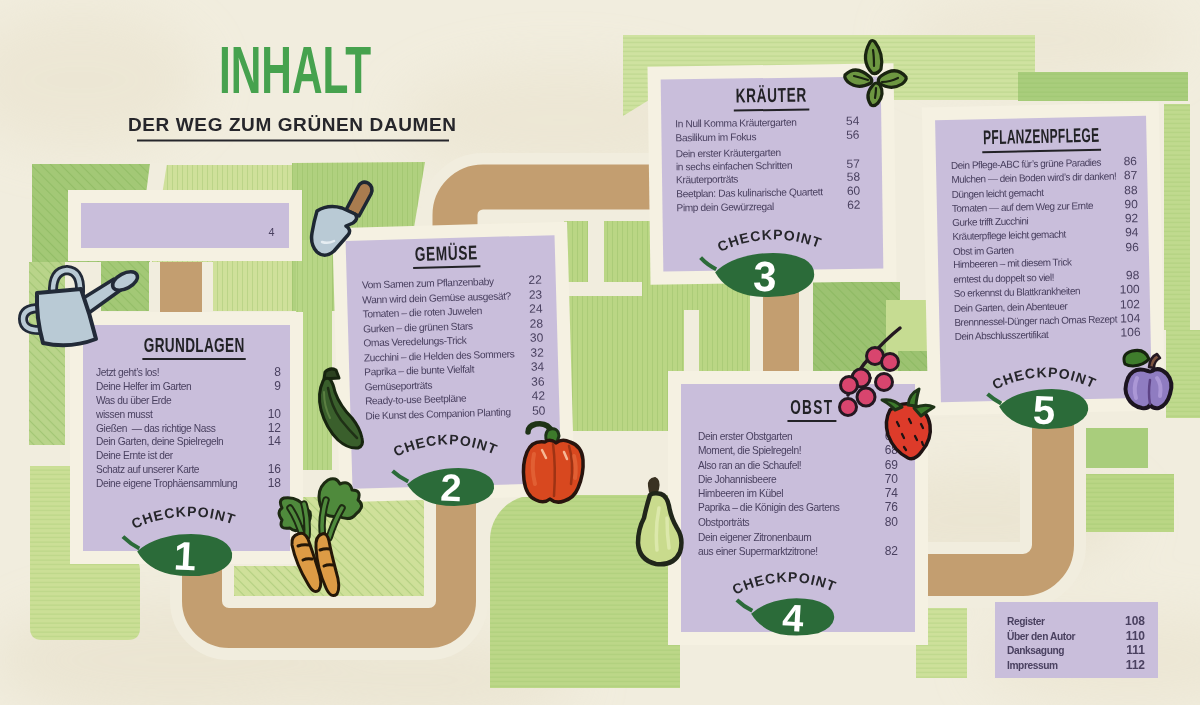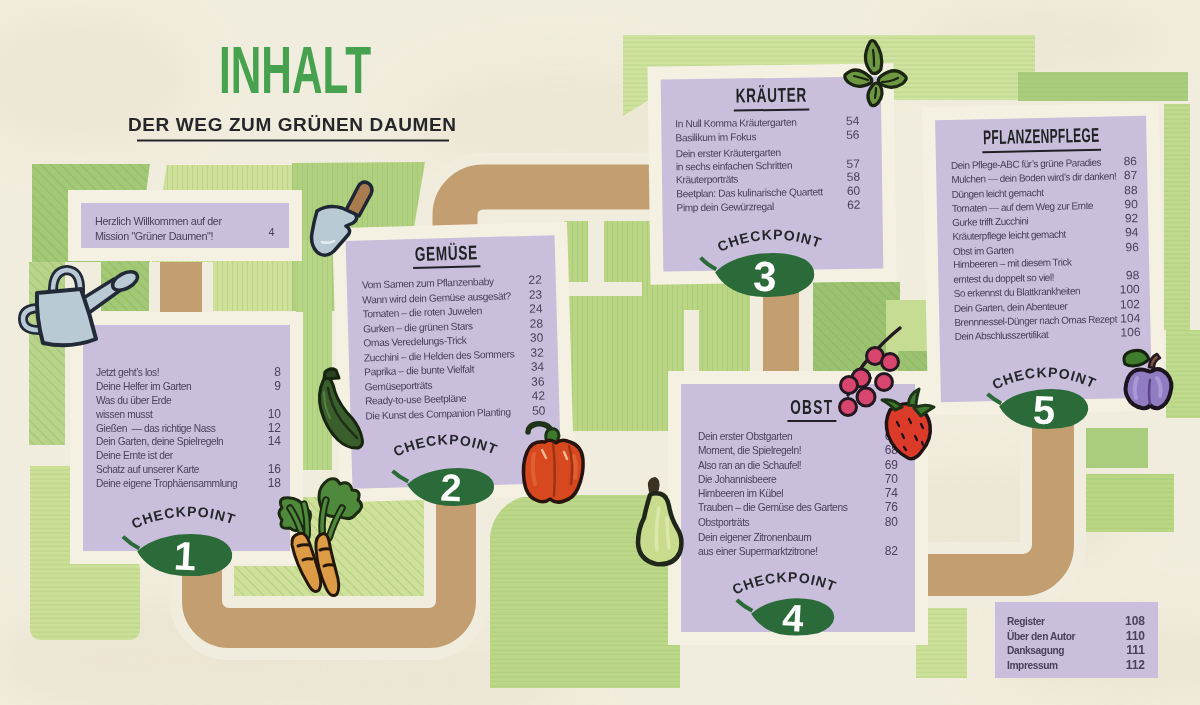--- a/index.html
+++ b/index.html
@@ -118,25 +118,25 @@
     <path d="M181,262 V320" stroke="#c39e70" stroke-width="42"></path>
   </g>
 
   <text x="219" y="93" font-size="66" font-weight="bold" fill="#46a24e" textLength="152" lengthAdjust="spacingAndGlyphs" style="font-family:'Liberation Sans',sans-serif">INHALT</text>
   <text x="128" y="131" font-size="19" font-weight="bold" fill="#26262b" textLength="328" lengthAdjust="spacing" style="font-family:'Liberation Sans',sans-serif">DER WEG ZUM GRÜNEN DAUMEN</text>
   <path d="M137,140.5 H449" stroke="#26262b" stroke-width="2"></path>
 
 </svg>
 
 <div class="box" id="welcome" style="left:81px;top:203px;width:208px;height:45px;font-size:10.8px;">
-  <div style="position:absolute;left:14px;top:11px;line-height:14.5px;">Herzlich Willkommen auf der<br>Mission "Grüner Daumen"!</div>
   <div style="position:absolute;right:15px;top:23px;">4</div>
 </div>
 
 <div class="box" id="grund" style="left:83px;top:325px;width:207px;height:226px;">
+  <div class="bt" style="margin-top:9px;margin-left:15px;font-size:20px;letter-spacing:0.5px;"><span style="padding:0 2px 1px;">GRUNDLAGEN</span></div>
   <div style="position:absolute;left:13px;right:9px;top:41px;text-align:right;">
     <div class="row">
           <span class="it">Jetzt geht’s los!</span>
           <span>8</span>
         </div>
     <div class="row">
           <span class="it">Deine Helfer im Garten</span>
           <span>9</span>
         </div>
     <div class="row">
@@ -267,21 +267,21 @@
         </div>
     <div class="row">
           <span class="it">Die Johannisbeere</span>
           <span>70</span>
         </div>
     <div class="row">
           <span class="it">Himbeeren im Kübel</span>
           <span>74</span>
         </div>
     <div class="row">
-          <span class="it">Trauben – die Gemüse des Gartens</span>
+          <span class="it">Paprika – die Königin des Gartens</span>
           <span>76</span>
         </div>
     <div class="row">
           <span class="it">Obstporträts</span>
           <span>80</span>
         </div>
     <div class="row" style="margin-top:2px;">
           <span class="it">Dein eigener Zitronenbaum</span>
           <span></span>
         </div>

